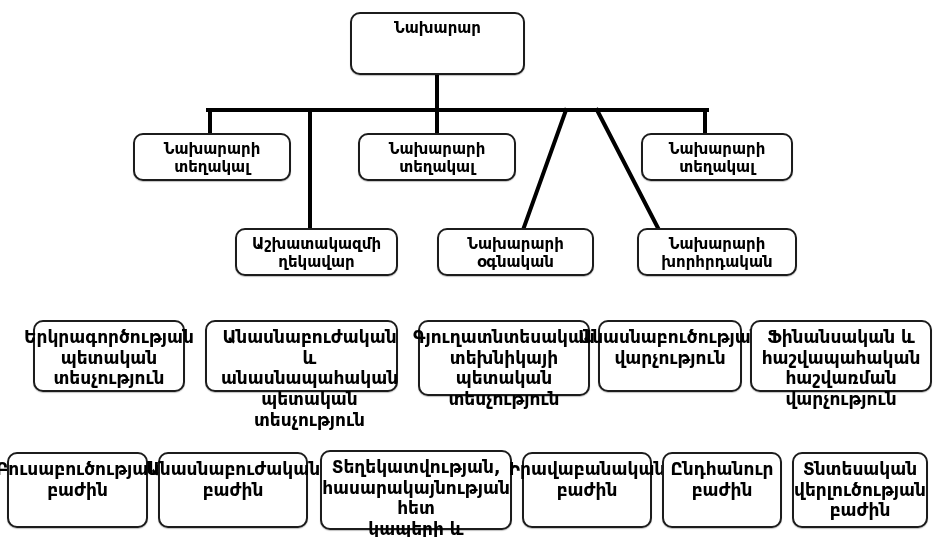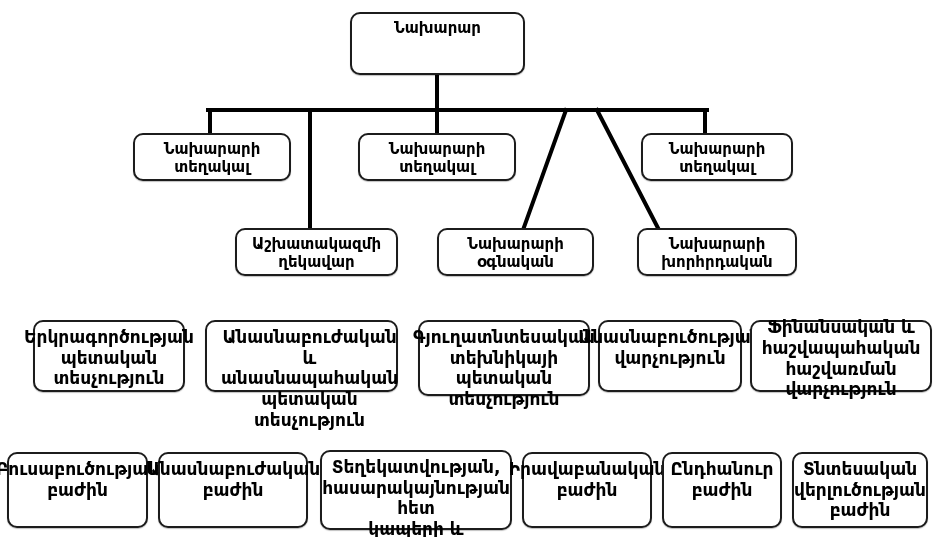--- a/index.html
+++ b/index.html
@@ -43,21 +43,21 @@
   .n-deputy3    {left:641px;top:133px;width:152px;height:48px;}
   
   .n-staffhead  {left:235px;top:228px;width:163px;height:48px;}
   .n-assistant  {left:437px;top:228px;width:157px;height:48px;}
   .n-advisor    {left:637px;top:228px;width:160px;height:48px;}
   
   .n-inspagro   {left:33px; top:320px;width:152px;height:72px;}
   .n-inspvet    {left:205px;top:320px;width:193px;height:72px;padding-left:16px;}
   .n-inspmach   {left:418px;top:320px;width:172px;height:76px;}
   .n-depthusb   {left:598px;top:320px;width:144px;height:72px;}
-  .n-deptfin    {left:750px;top:320px;width:182px;height:72px;align-items:center;}
+  .n-deptfin    {left:750px;top:320px;width:182px;height:72px;}
   
   .n-divplant   {left:7px;  top:452px;width:141px;height:76px;}
   .n-divagro    {left:158px;top:452px;width:150px;height:76px;}
   .n-divinfo    {left:320px;top:450px;width:192px;height:80px;}
   .n-divlegal   {left:522px;top:452px;width:130px;height:76px;}
   .n-divgeneral {left:662px;top:452px;width:120px;height:76px;}
   .n-divecon    {left:792px;top:452px;width:136px;height:76px;}
 </style>
 </head>
 <body>

